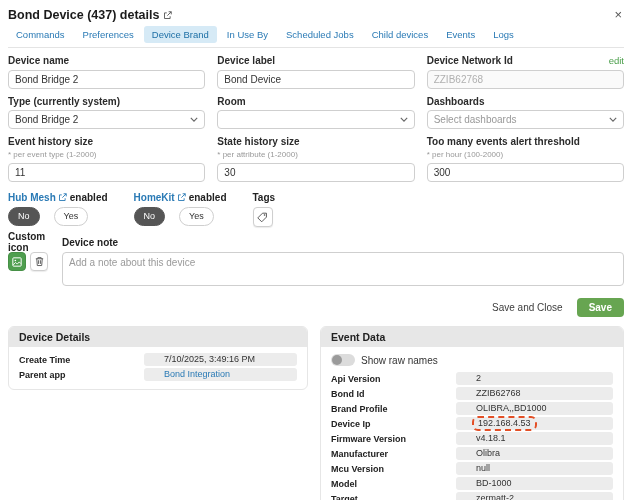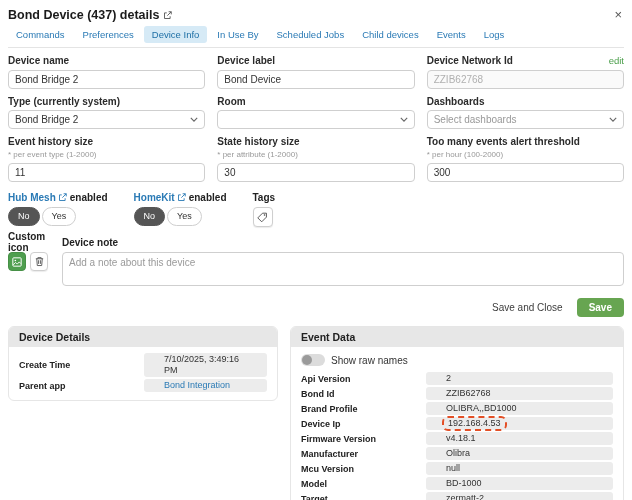--- a/index.html
+++ b/index.html
@@ -38,21 +38,21 @@
     height:19px; border:1px solid #cfcfcf; border-radius:4px; background:#fff;
     display:flex; align-items:center; justify-content:space-between; padding:0 6px; font-size:10px; color:#333; cursor:pointer;
   }
   .select .placeholder { color:#999; }
   .chev svg { width:8px; height:5px; display:block; }
 
   
   .toggles-row { display:flex; gap:26px; margin-top:9px; align-items:flex-start;text-align:right; }
   .tg-label { font-size:10px; font-weight:bold; margin-bottom:4px; display:flex; align-items:center; gap:3px; height:12px; }
   .tg-link { color:#2a7ab5; display:flex; align-items:center; gap:2px; cursor:pointer; }
-  .pillset { display:flex; gap:2px; }
+  .pillset { display:flex; gap:14px; }
   .pill { font-size:9px; padding:3px 9px; border-radius:10px; border:1px solid #cfcfcf; background:#fff; color:#333; cursor:pointer; line-height:11px; }
   .pill.on-dark { background:#555; color:#fff; border-color:#555; }
   .icon-btn {
     width:20px; height:20px; border:1px solid #cfcfcf; border-radius:4px; background:#fff;
     display:flex; align-items:center; justify-content:center; cursor:pointer; box-shadow:0 1px 1px rgba(0,0,0,.08);
   }
   .icon-btn svg { width:11px; height:11px; display:block; }
 
   
   .note-row { display:flex; gap:14px; margin-top:9px; }
@@ -68,21 +68,21 @@
   textarea.note::placeholder { color:#9a9a9a; }
 
   
   .save-row { display:flex; justify-content:flex-end; align-items:center; gap:14px; margin-top:8px; height:19px; }
   .save-close { font-size:10px; color:#3d3d3d; cursor:pointer; }
   .save-btn { background:#67a551; color:#fff; font-size:10px; font-weight:bold; padding:0 12px; height:19px; border:none; border-radius:4px; cursor:pointer; font-family:inherit; }
 
   
   .cards { display:flex; gap:12px; margin-top:9px; align-items:flex-start; }
   .card { border:1px solid #e6e6e6; border-radius:6px; overflow:hidden; background:#fff; }
-  .card.left { width:270px; }
+  .card.left { width:300px; }
   .card.right { flex:1; }
   .card-header { background:#e7e7e7; padding:4px 10px; font-size:10.5px; font-weight:bold; color:#222; height:20px; }
   .card-body { padding:6px 10px 6px 10px; }
 
   .kv { display:flex; align-items:center; margin-bottom:2px; }
   .kv-label { width:125px; flex-shrink:0; font-size:9px; font-weight:bold; color:#222; }
   .kv-value { flex:1; background:#ececec; border-radius:3px; padding:1px 20px; font-size:9px; line-height:11px; min-height:13px; color:#333; }
   .kv-value.link-val { color:#2a7ab5; cursor:pointer; }
 
   .raw-toggle { display:flex; align-items:center; gap:6px; margin-bottom:5px; height:14px; }
@@ -109,21 +109,21 @@
             <path d="M7.5 1h3.5v3.5M11 1L5.8 6.2" fill="none" stroke="#555" stroke-width="1.2"></path>
           </svg>
       </span>
     </div>
     <div class="close-x">×</div>
   </div>
 
   <div class="tabs">
     <div class="tab">Commands</div>
     <div class="tab">Preferences</div>
-    <div class="tab active">Device Info</div>
+    <div class="tab active">Device Brand</div>
     <div class="tab">In Use By</div>
     <div class="tab">Scheduled Jobs</div>
     <div class="tab">Child devices</div>
     <div class="tab">Events</div>
     <div class="tab">Logs</div>
   </div>
 
   <div class="form-row">
     <div class="field">
       <div class="field-label">

